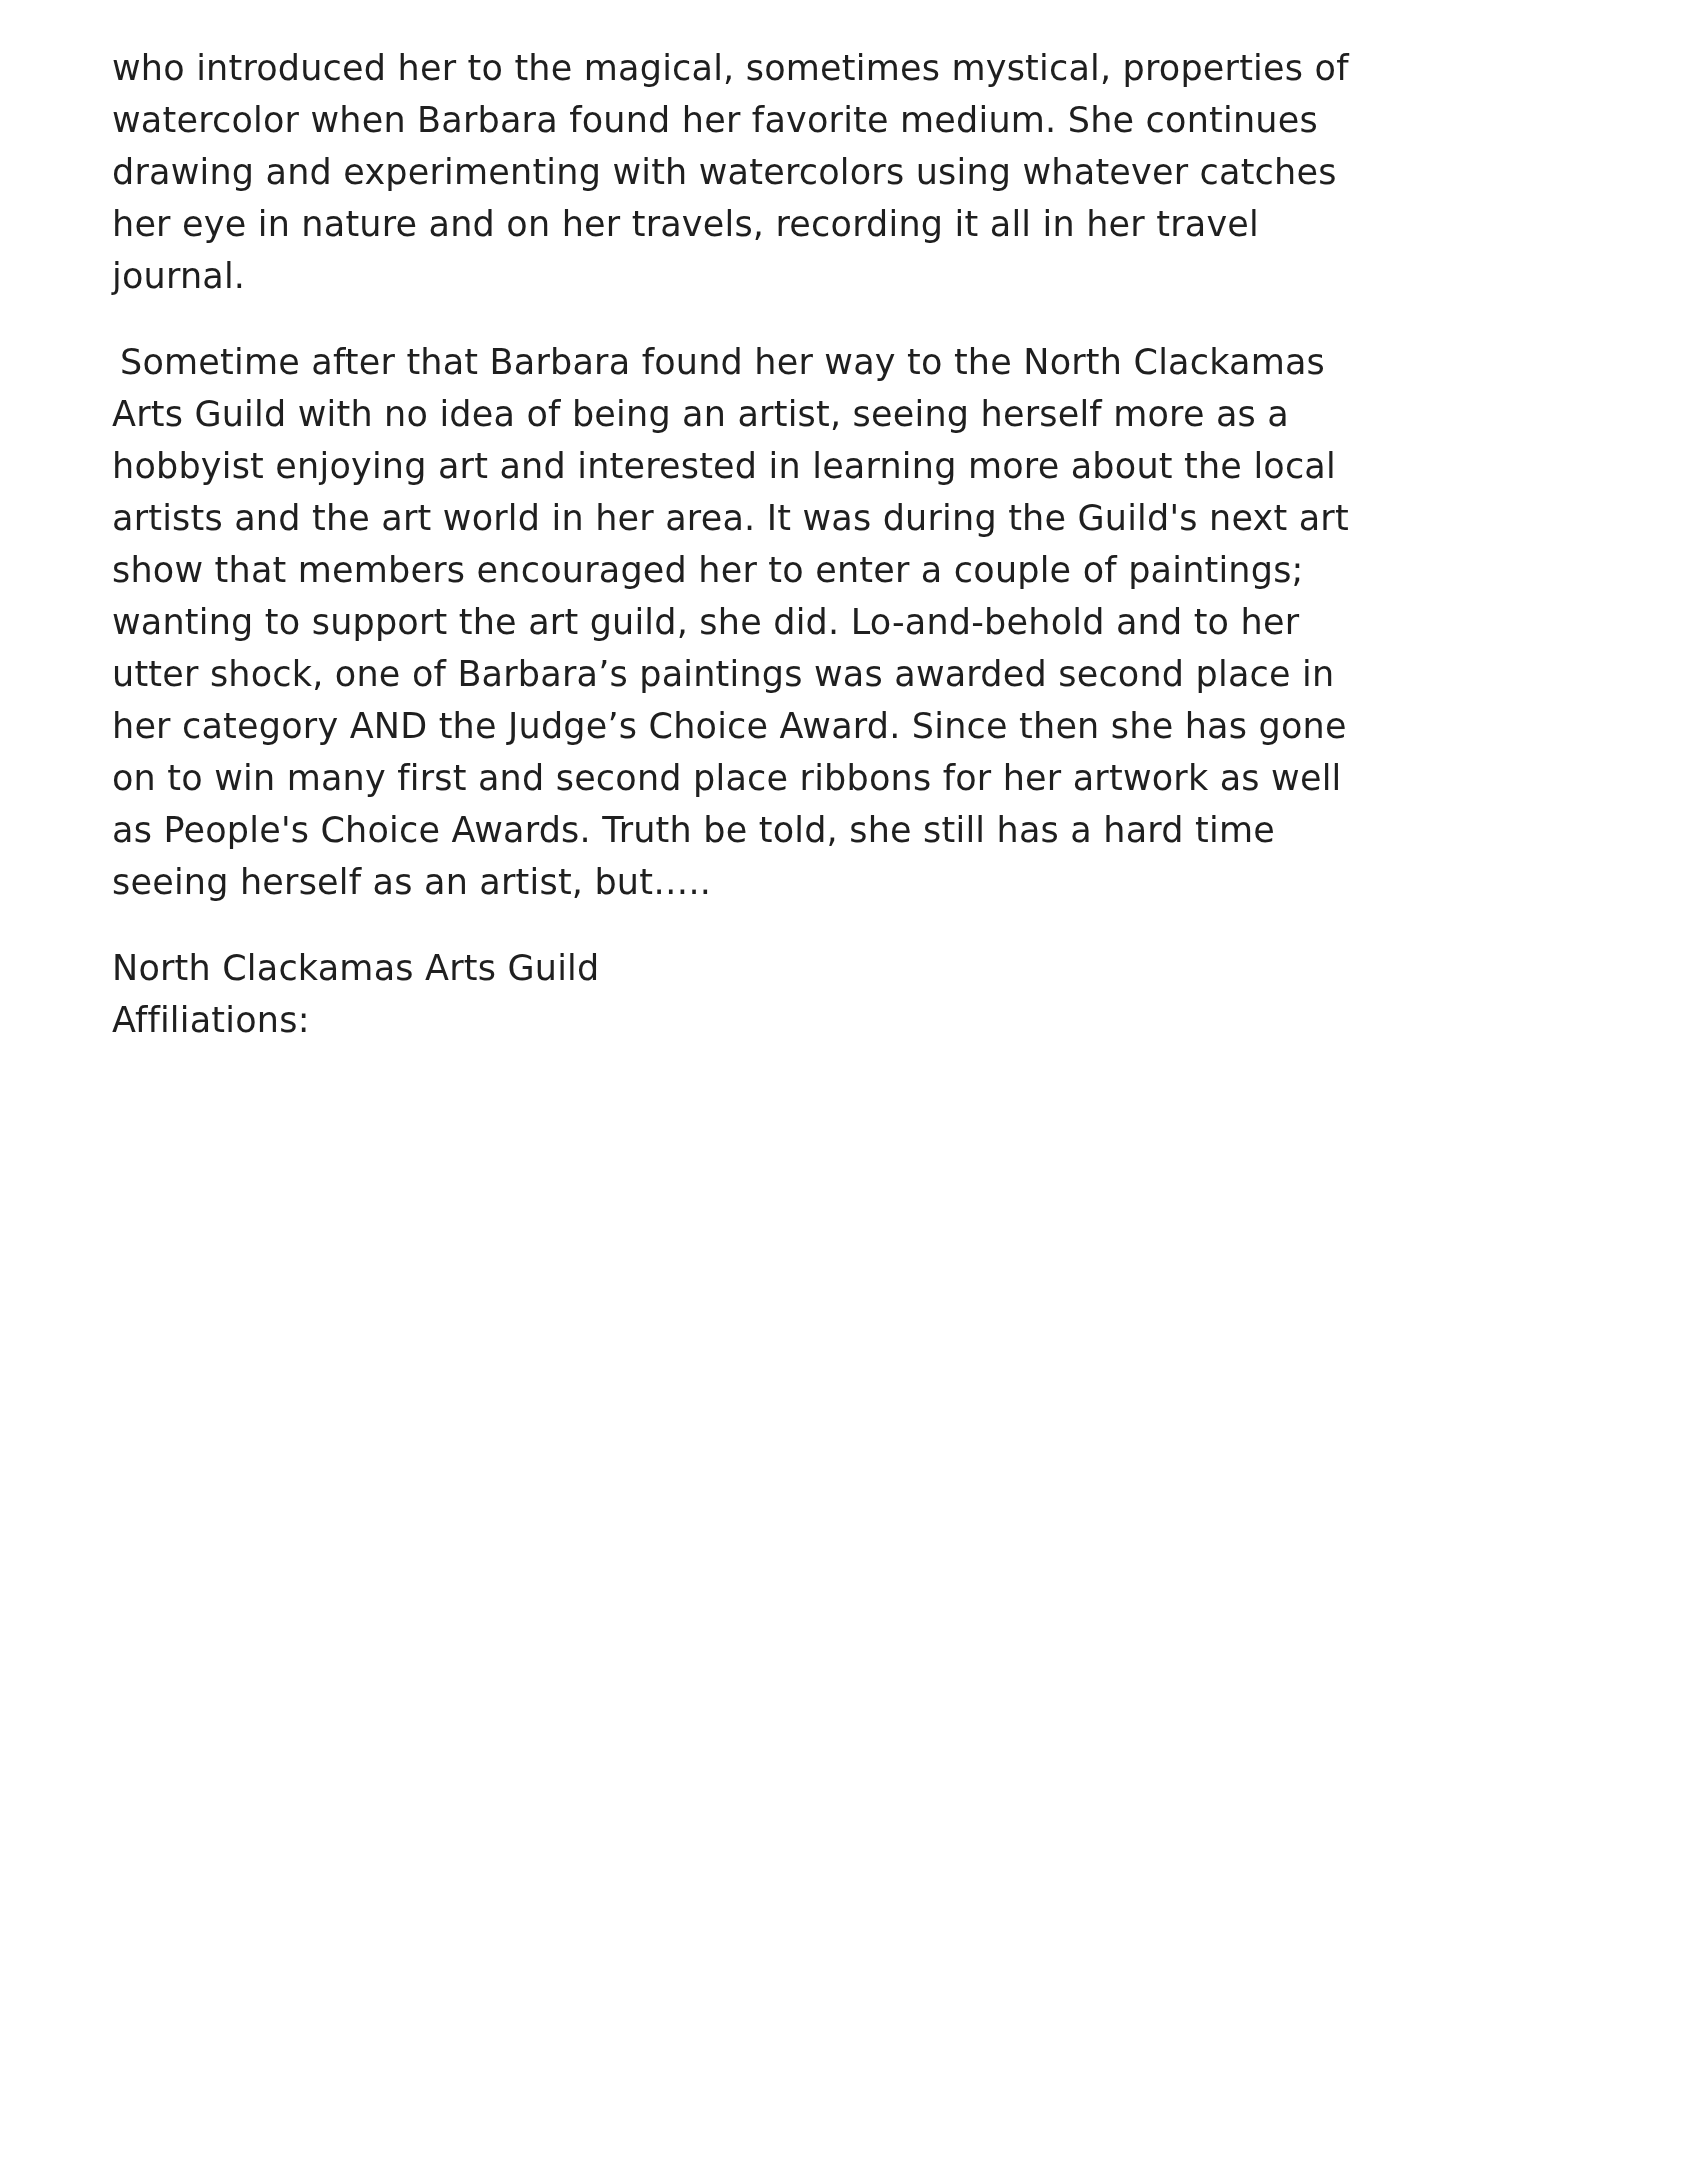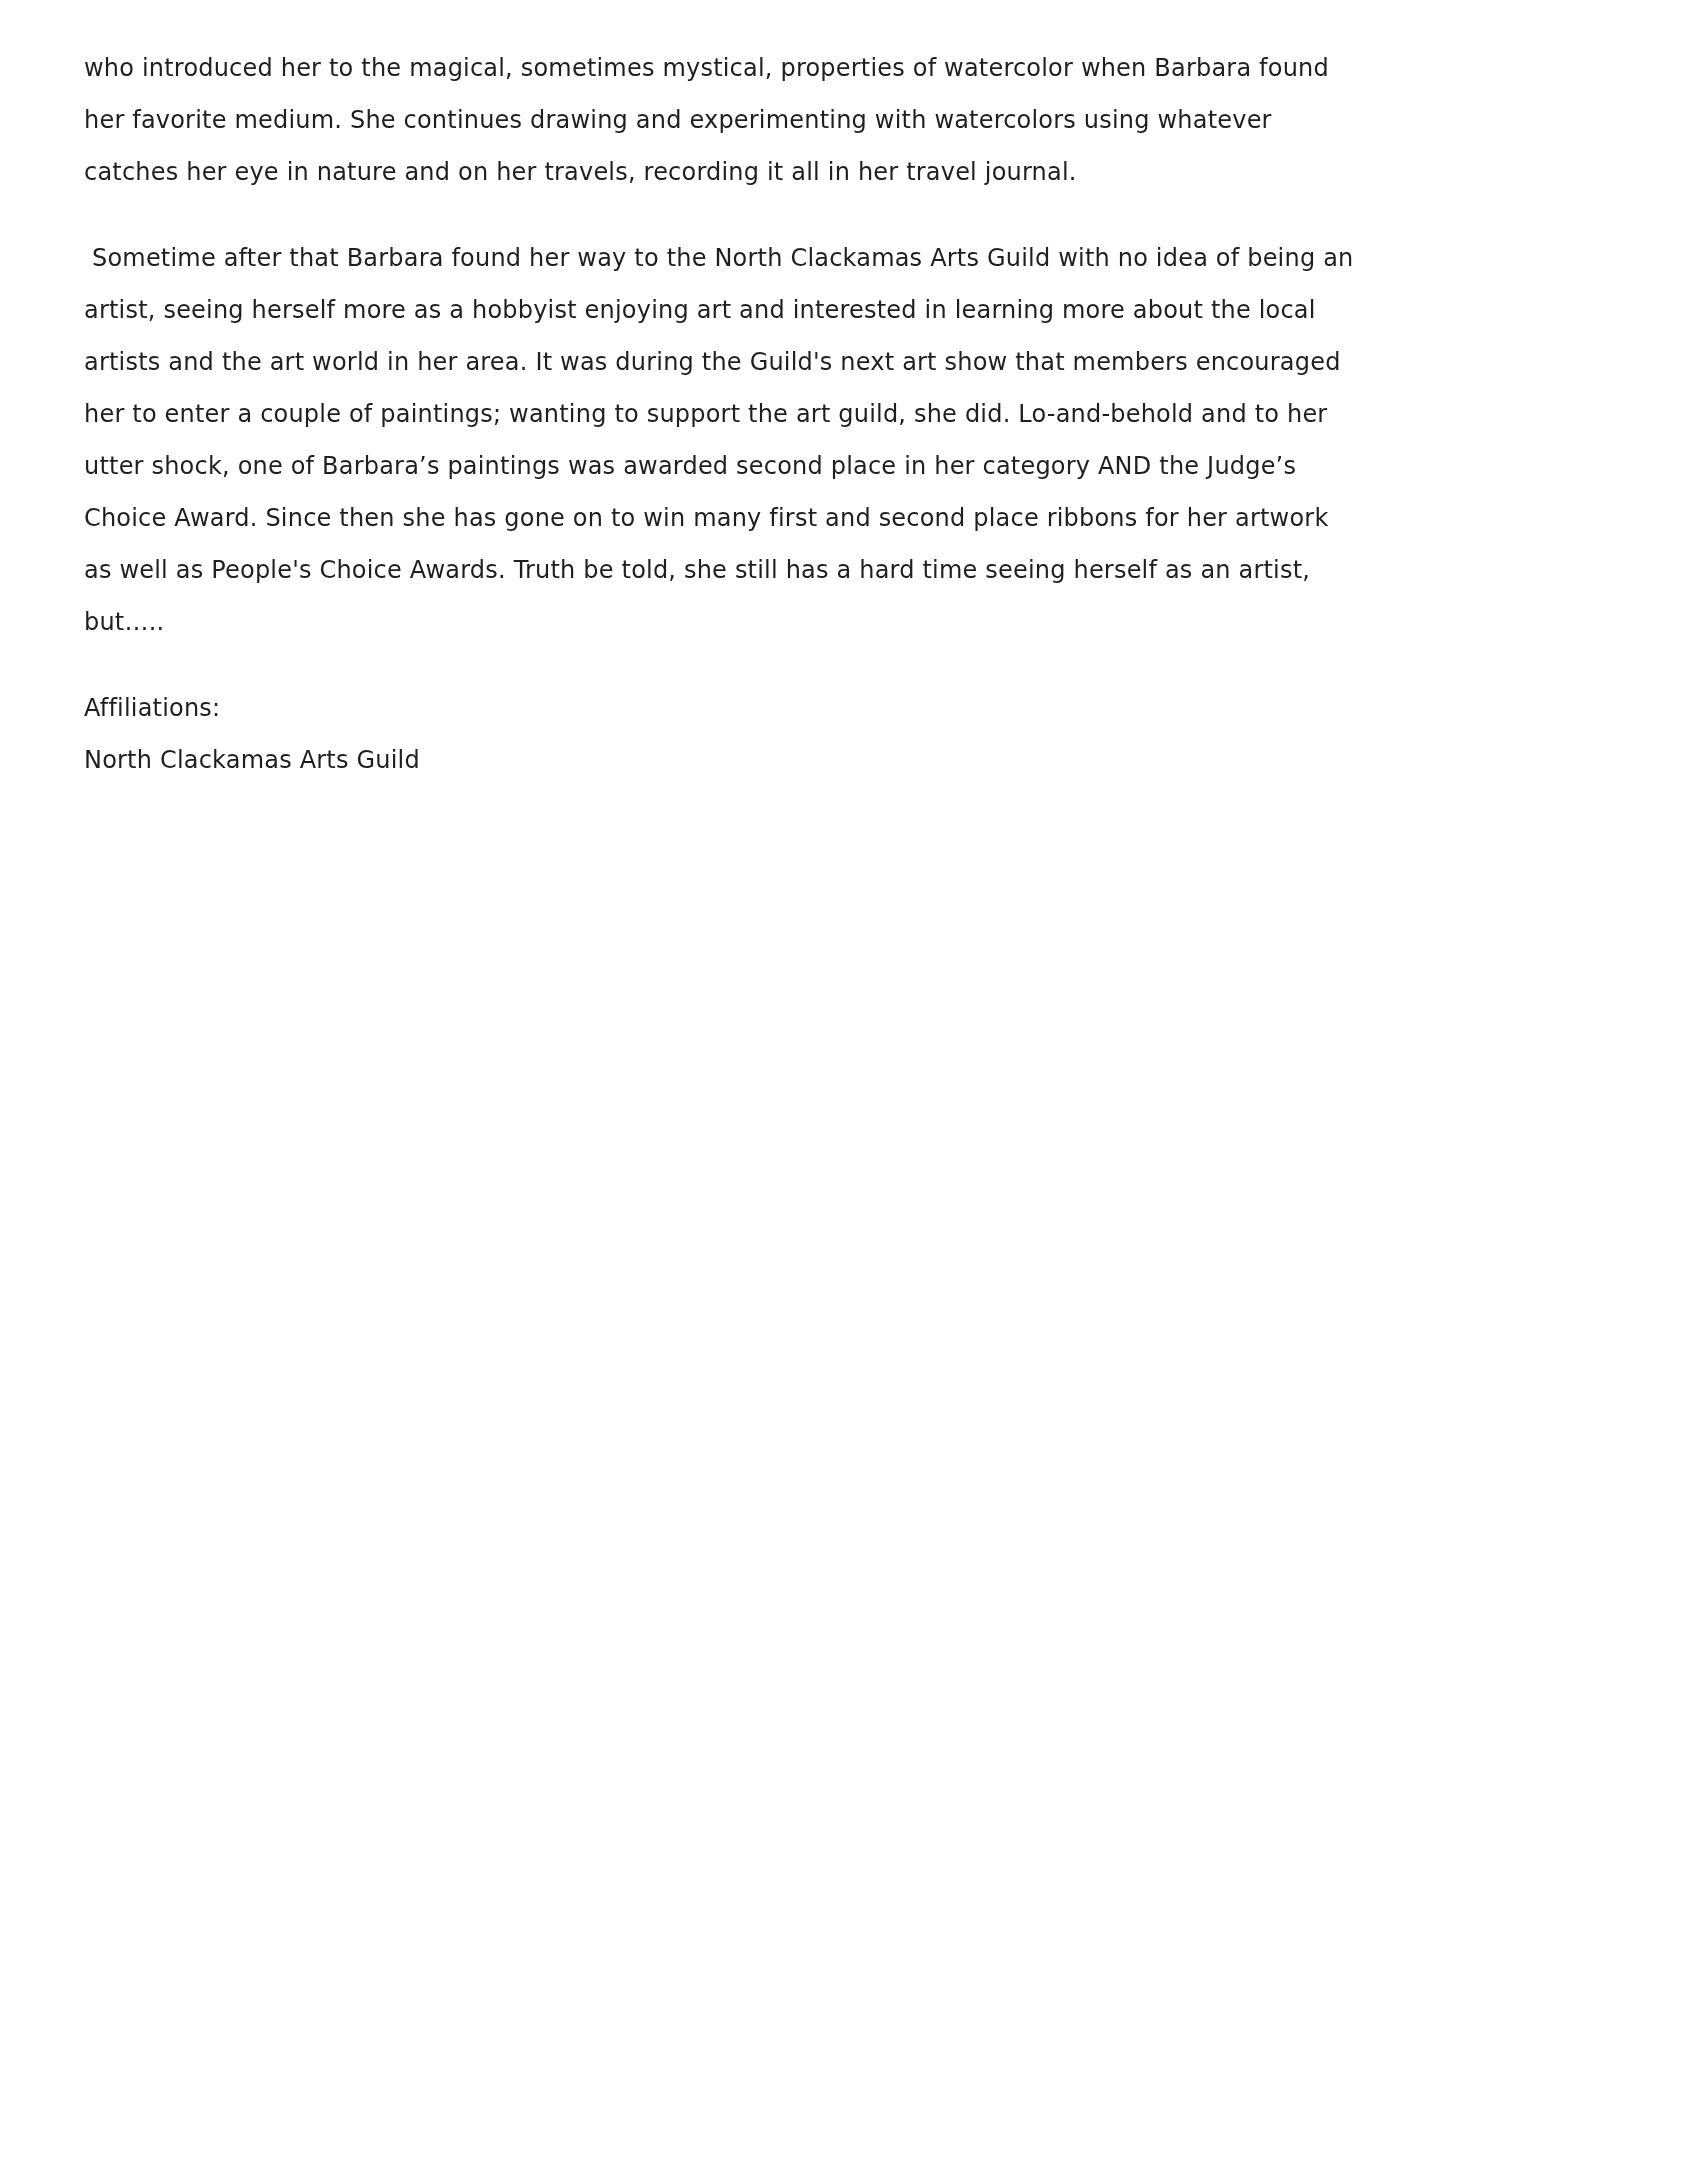--- a/index.html
+++ b/index.html
@@ -10,22 +10,22 @@
     background: #ffffff;
   }
 
   body {
     font-family: "DejaVu Sans", sans-serif;
     color: #1f1f1f;
   }
 
   .doc {
     width: 1277px;
-    margin: 42px 0 0 84px;
-    font-size: 24px;
+    margin: 42px 0 0 112px;
+    font-size: 35px;
     line-height: 52px;
     letter-spacing: 0.2px;
   }
 
   .para {
     margin-bottom: 34px;
   }
 
   .para-indent {
     text-indent: 8px;
@@ -43,19 +43,19 @@
 <body>
 
 <div class="doc">
 
   <p class="para">who introduced her to the magical, sometimes mystical, properties of watercolor when Barbara found her favorite medium. She continues drawing and experimenting with watercolors using whatever catches her eye in nature and on her travels,  recording it all in her travel journal.</p>
 
   <p class="para para-indent">Sometime after that Barbara found her way to the North Clackamas Arts Guild with no idea of being an artist, seeing herself more as a hobbyist enjoying art and interested in learning more about the local artists and the art world in her area. It was during the Guild's next art show that members encouraged her to enter a couple of paintings; wanting to support the art guild, she did. Lo-and-behold and to her utter shock, one of Barbara’s paintings was awarded second place in her category AND the Judge’s Choice Award. Since then she has gone on to win many first and second place ribbons for her artwork as well as People's Choice Awards. Truth be told, she still has a hard time seeing herself as an artist, but…..</p>
 
 
   <div class="affil">
+    <div class="line">North Clackamas Arts Guild</div>
     <div class="line">Affiliations:</div>
-    <div class="line">North Clackamas Arts Guild</div>
 
   </div>
 
 </div>
 
 
 </body></html>

